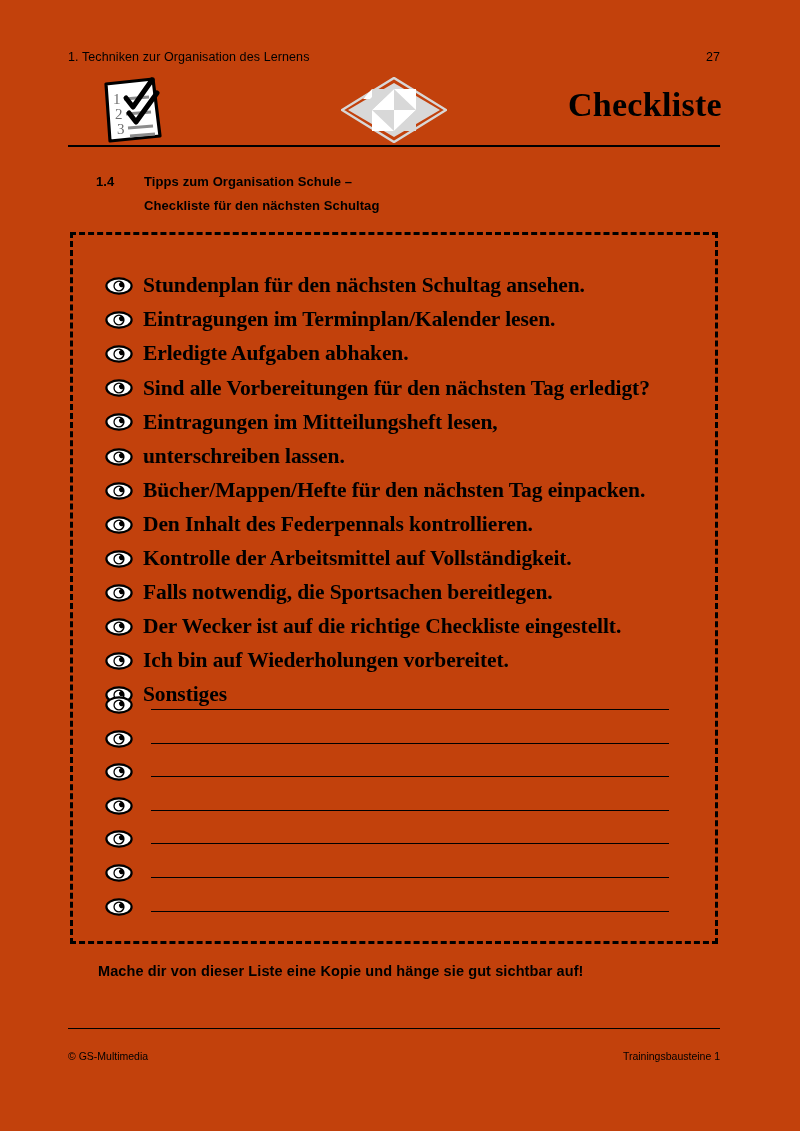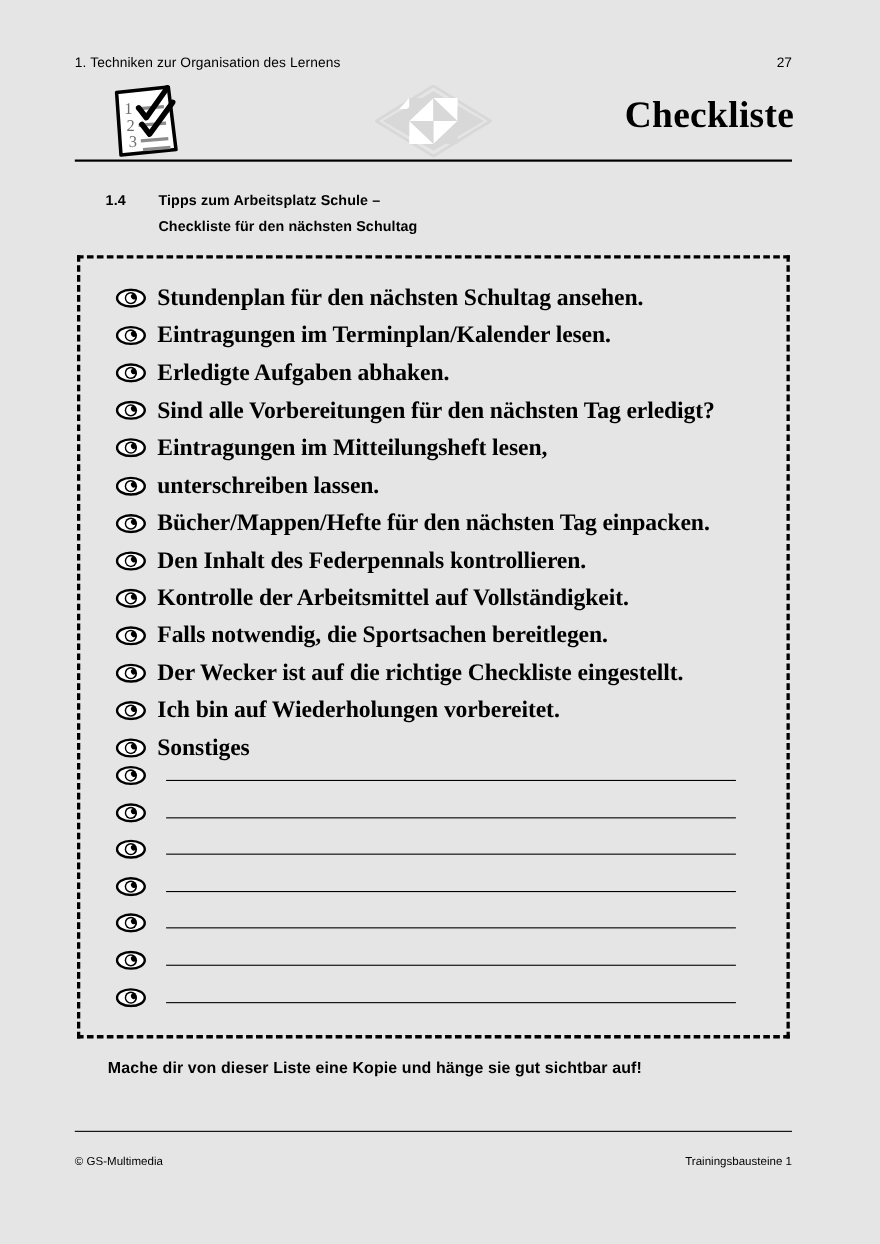--- a/index.html
+++ b/index.html
@@ -12,21 +12,21 @@
     height: 1131px;
     position: relative;
     font-family: "Liberation Sans", sans-serif;
     color: #000000;
     overflow: hidden;
   }
 
   .page {
     position: absolute;
     inset: 0;
-    background: #e5e5e5;
+    background: #c2410c;
   }
 
   
   .header-line {
     position: absolute;
     left: 68px;
     top: 50px;
     width: 652px;
     height: 20px;
   }
@@ -113,21 +113,21 @@
     top: 232px;
     width: 648px;
     height: 712px;
     border: 3px dashed #000;
     box-sizing: border-box;
   }
 
   .checklist-items {
     position: absolute;
     left: 105px;
-    top: 254px;
+    top: 269px;
     width: 580px;
   }
 
   .check-row {
     position: relative;
     height: 34.1px;
     display: flex;
     align-items: center;
   }
 
@@ -258,21 +258,21 @@
   </div>
 
   <div class="section-title">Checkliste</div>
 
   <div class="header-rule"></div>
 
   <div class="subheading">
     <div class="subheading-row">
       <div class="subheading-num">1.4</div>
       <div class="subheading-text">
-        <span class="l1">Tipps zum Arbeitsplatz Schule –</span>
+        <span class="l1">Tipps zum Organisation Schule –</span>
         <span class="l2">Checkliste für den nächsten Schultag</span>
       </div>
     </div>
   </div>
 
   <div class="checklist-box"></div>
 
   <div class="checklist-items">
     <div class="check-row">
       <svg class="eye" viewBox="0 0 28 18" aria-hidden="true">

